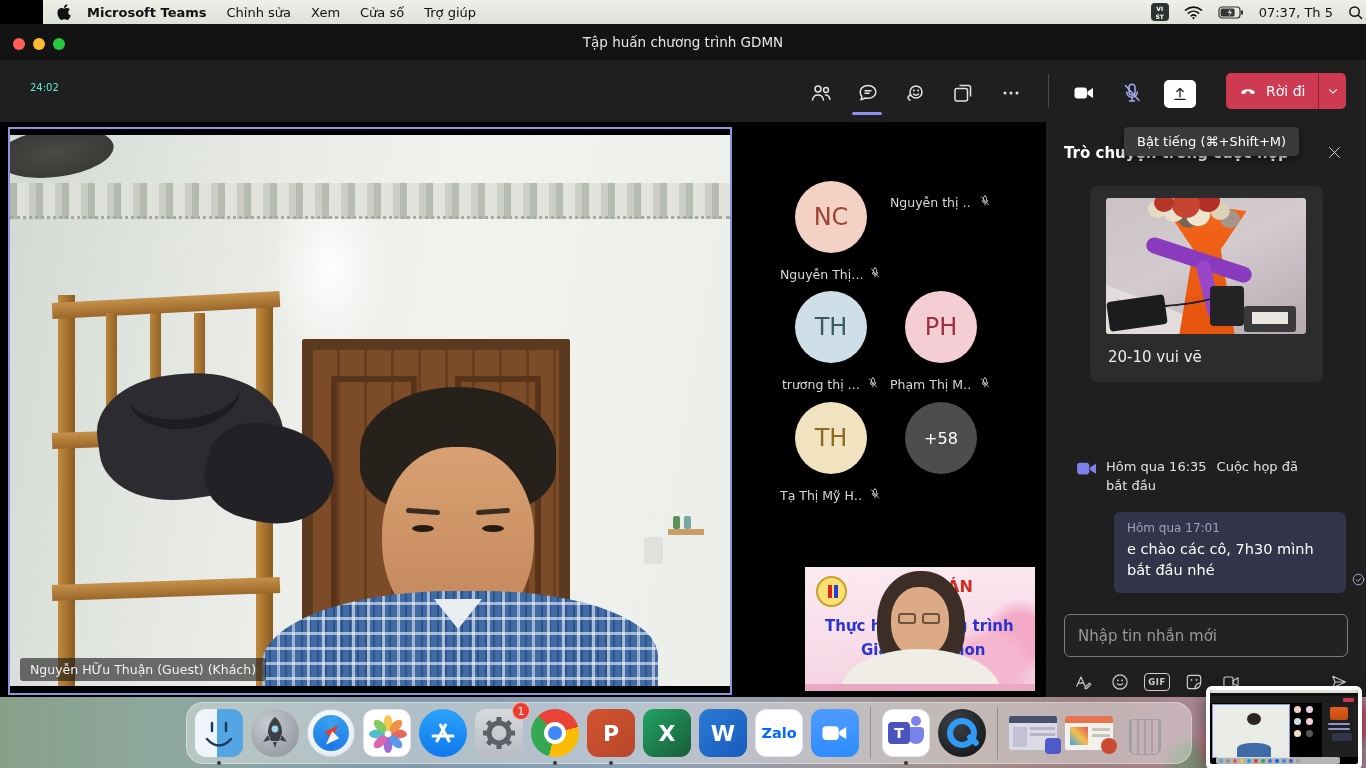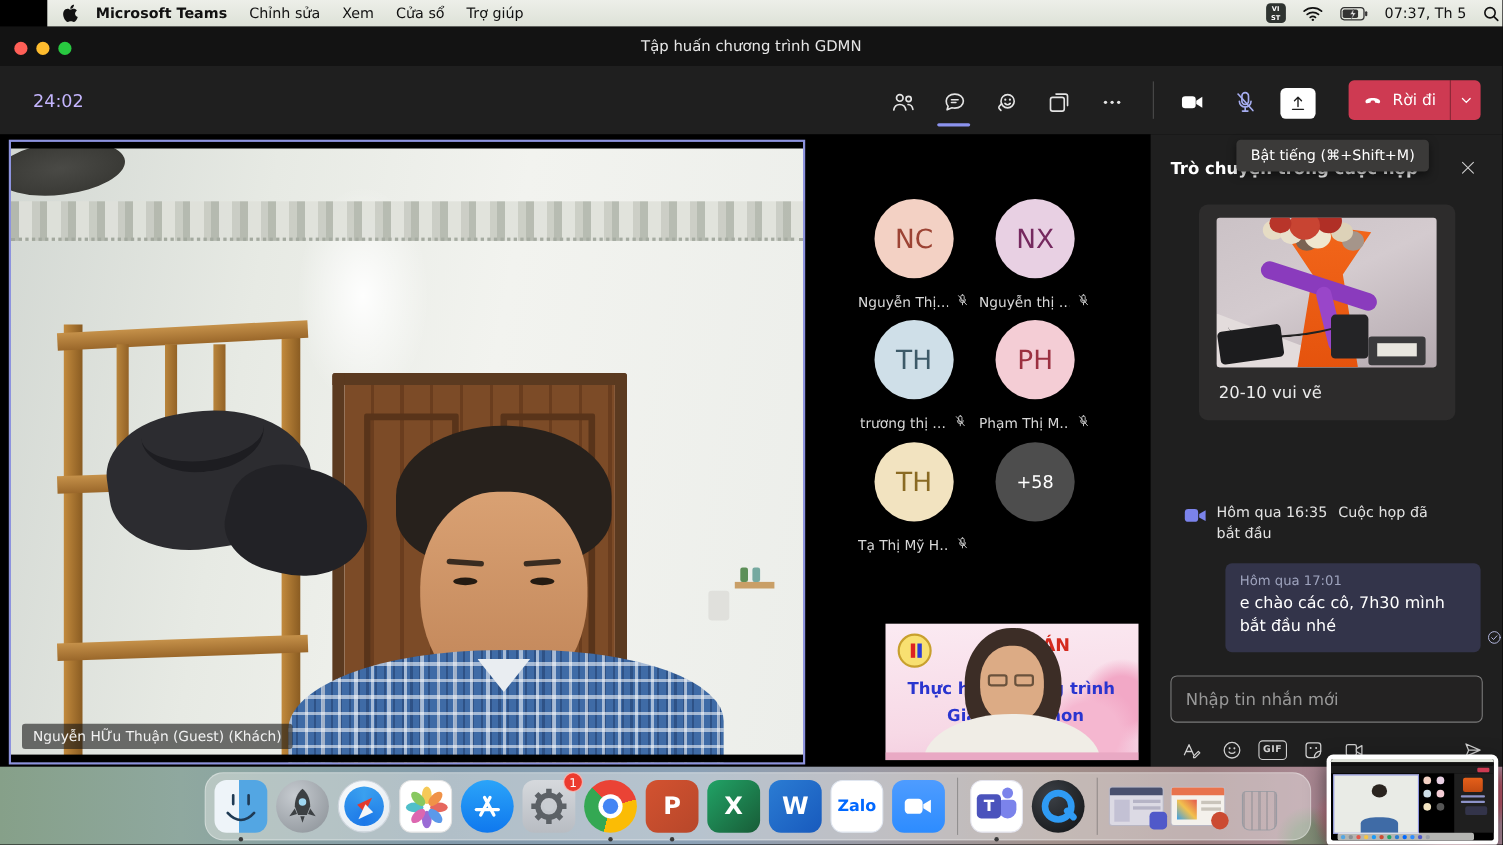--- a/index.html
+++ b/index.html
@@ -19,21 +19,21 @@
 
   
   .titlebar { position:absolute; top:24px; left:0; width:1366px; height:36px; background:#131313; z-index:30; }
   .lights { position:absolute; left:13px; top:14px; display:flex; gap:8px; }
   .light { width:12px; height:12px; border-radius:50%; }
   .l-red{background:#ff5f57;} .l-yel{background:#febc2e;} .l-grn{background:#28c840;}
   .wtitle { position:absolute; top:10px; left:0; width:100%; text-align:center; color:#e6e6e6; font-size:13.5px; }
 
   
   .meetbar { position:absolute; top:60px; left:0; width:1366px; height:62px; background:#1f1f1f; z-index:30; }
-  .timer { position:absolute; left:30px; top:22px; color:#c4b5fd; font-size:16px; }
+  .timer { position:absolute; left:30px; top:22px; color:#5eead4; font-size:10px; }
   .tb-ic { position:absolute; top:20px; width:34px; height:26px; display:flex; align-items:center; justify-content:center; }
   .tb-ic svg { stroke:#e4e4e4; fill:none; stroke-width:1.5; stroke-linecap:round; stroke-linejoin:round; }
   .chat-underline { position:absolute; top:52px; width:30px; height:3px; border-radius:2px; background:var(--accent); }
   .tb-divider { position:absolute; top:14px; width:1px; height:34px; background:#4b4b4b; }
   .share-btn { background:#fff; border-radius:5px; width:32px; height:28px; }
   .share-btn svg { stroke:#1c1c1c; }
   .leave { position:absolute; right:20px; top:13px; height:36px; width:120px; background:var(--leave);
     border-radius:5px; display:flex; align-items:center; color:#fff; font-size:14px; }
   .leave-main { display:flex; align-items:center; gap:8px; padding:0 10px 0 12px; flex:1; }
   .leave-chev { width:28px; height:36px; border-left:1px solid rgba(0,0,0,.35); display:flex; align-items:center; justify-content:center; }
@@ -455,23 +455,20 @@
             <span class="pname">Nguyễn Thị…</span>
           <span class="pmic"><svg width="14" height="14" viewBox="0 0 24 24">
                 <path d="M12 3.5a2.6 2.6 0 0 1 2.6 2.6v4.6a2.6 2.6 0 0 1-5.2 0V6.1A2.6 2.6 0 0 1 12 3.5z"></path>
                 <path d="M7.3 11a4.7 4.7 0 0 0 9.4 0"></path>
                 <path d="M12 15.7V19"></path>
                 <path d="M5.8 4.8l12.4 14"></path>
               </svg></span>
           </div>
       </div>
       <div class="ptile" style="left:110px;top:0;">
-        <div class="pav" style="background: rgb(232, 208, 227); color: rgb(117, 41, 95);">
-            <span>NX</span>
-          </div>
         <div class="plabel">
             <span class="pname">Nguyễn thị …</span>
           <span class="pmic"><svg width="14" height="14" viewBox="0 0 24 24">
                 <path d="M12 3.5a2.6 2.6 0 0 1 2.6 2.6v4.6a2.6 2.6 0 0 1-5.2 0V6.1A2.6 2.6 0 0 1 12 3.5z"></path>
                 <path d="M7.3 11a4.7 4.7 0 0 0 9.4 0"></path>
                 <path d="M12 15.7V19"></path>
                 <path d="M5.8 4.8l12.4 14"></path>
               </svg></span>
           </div>
       </div>

